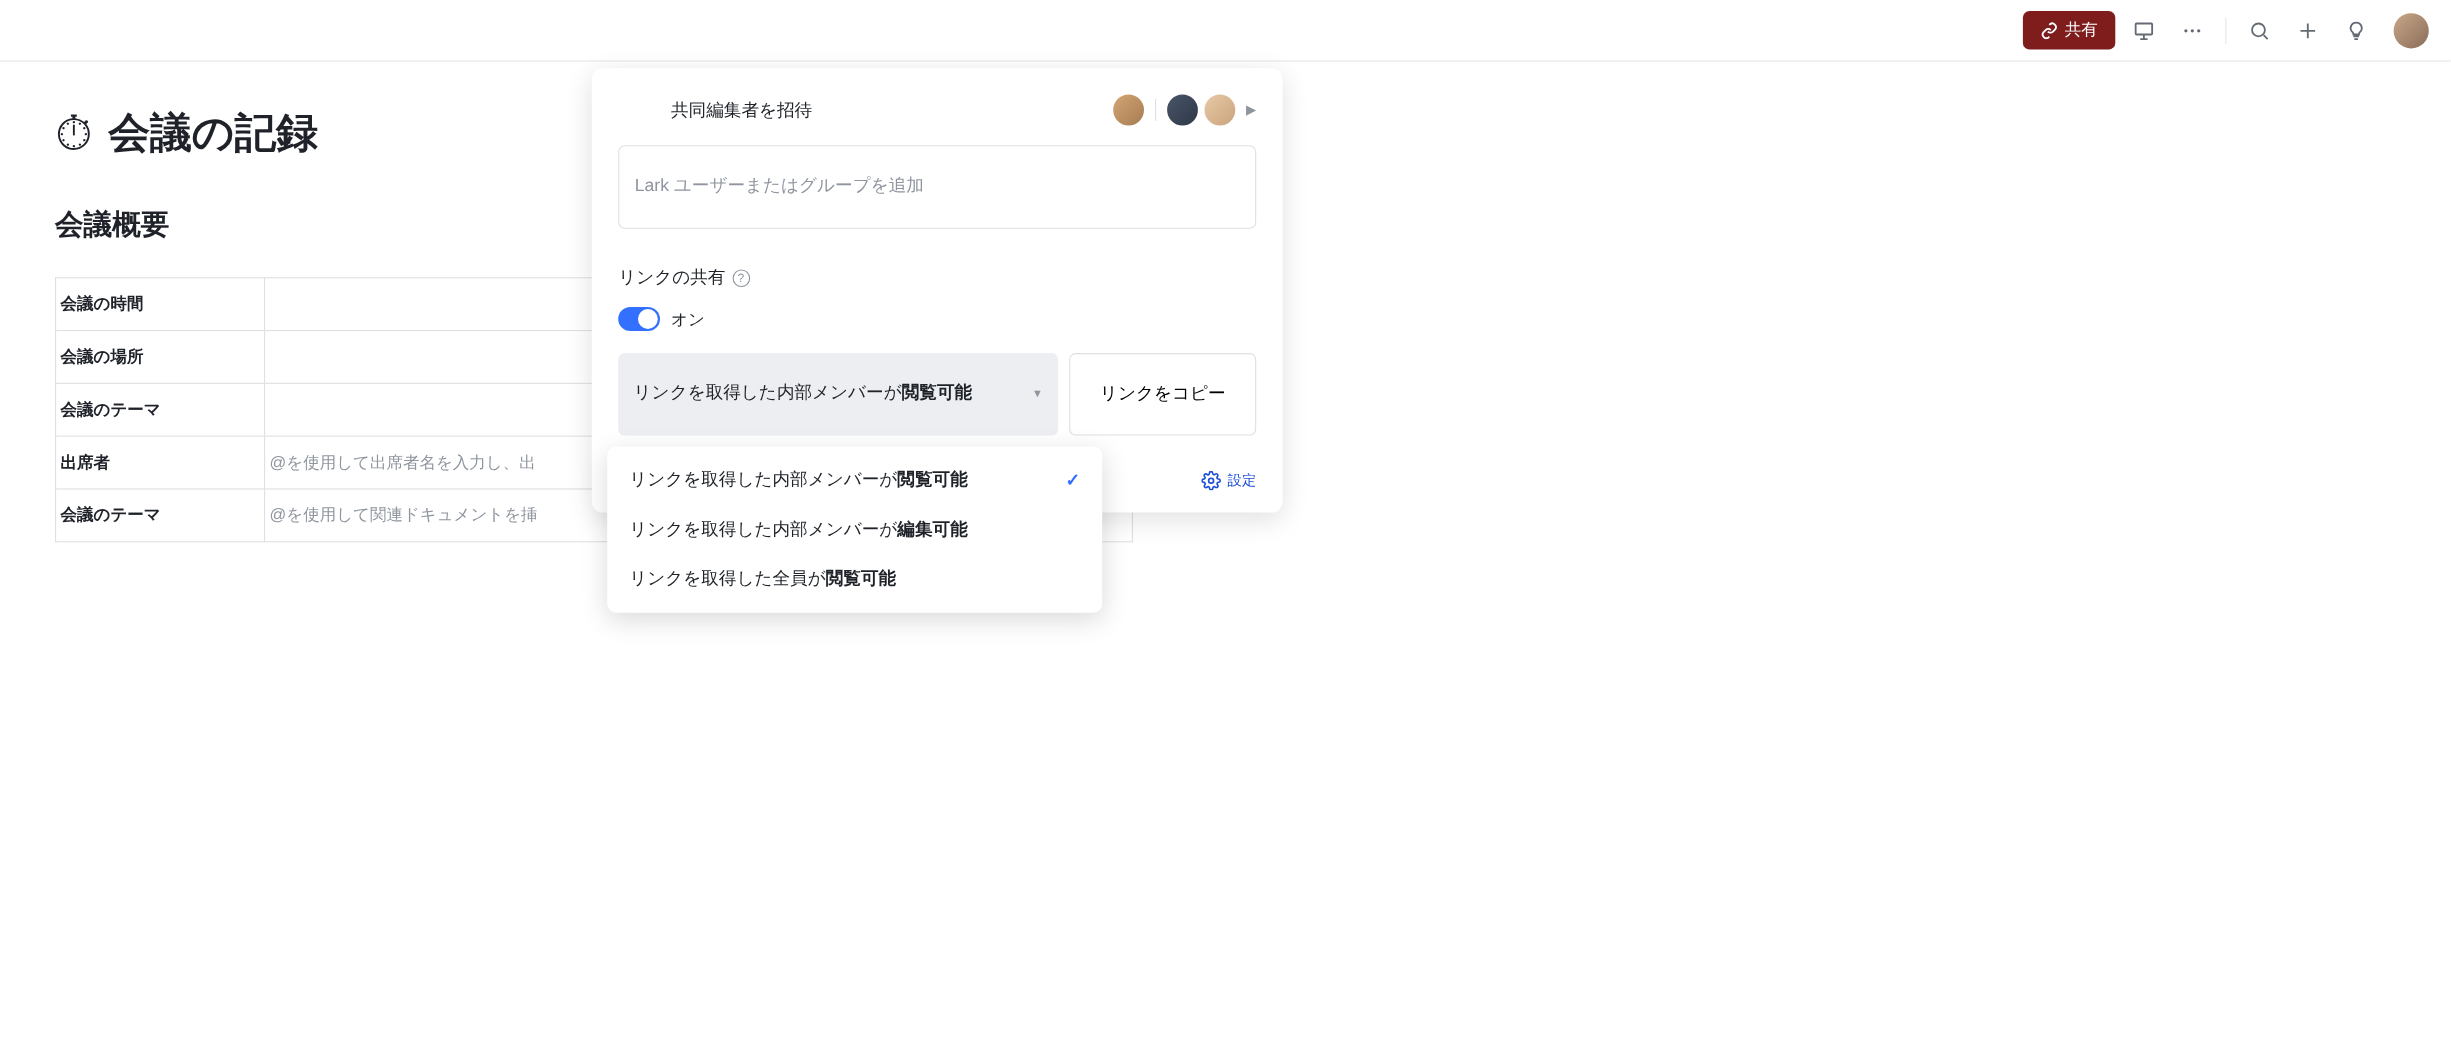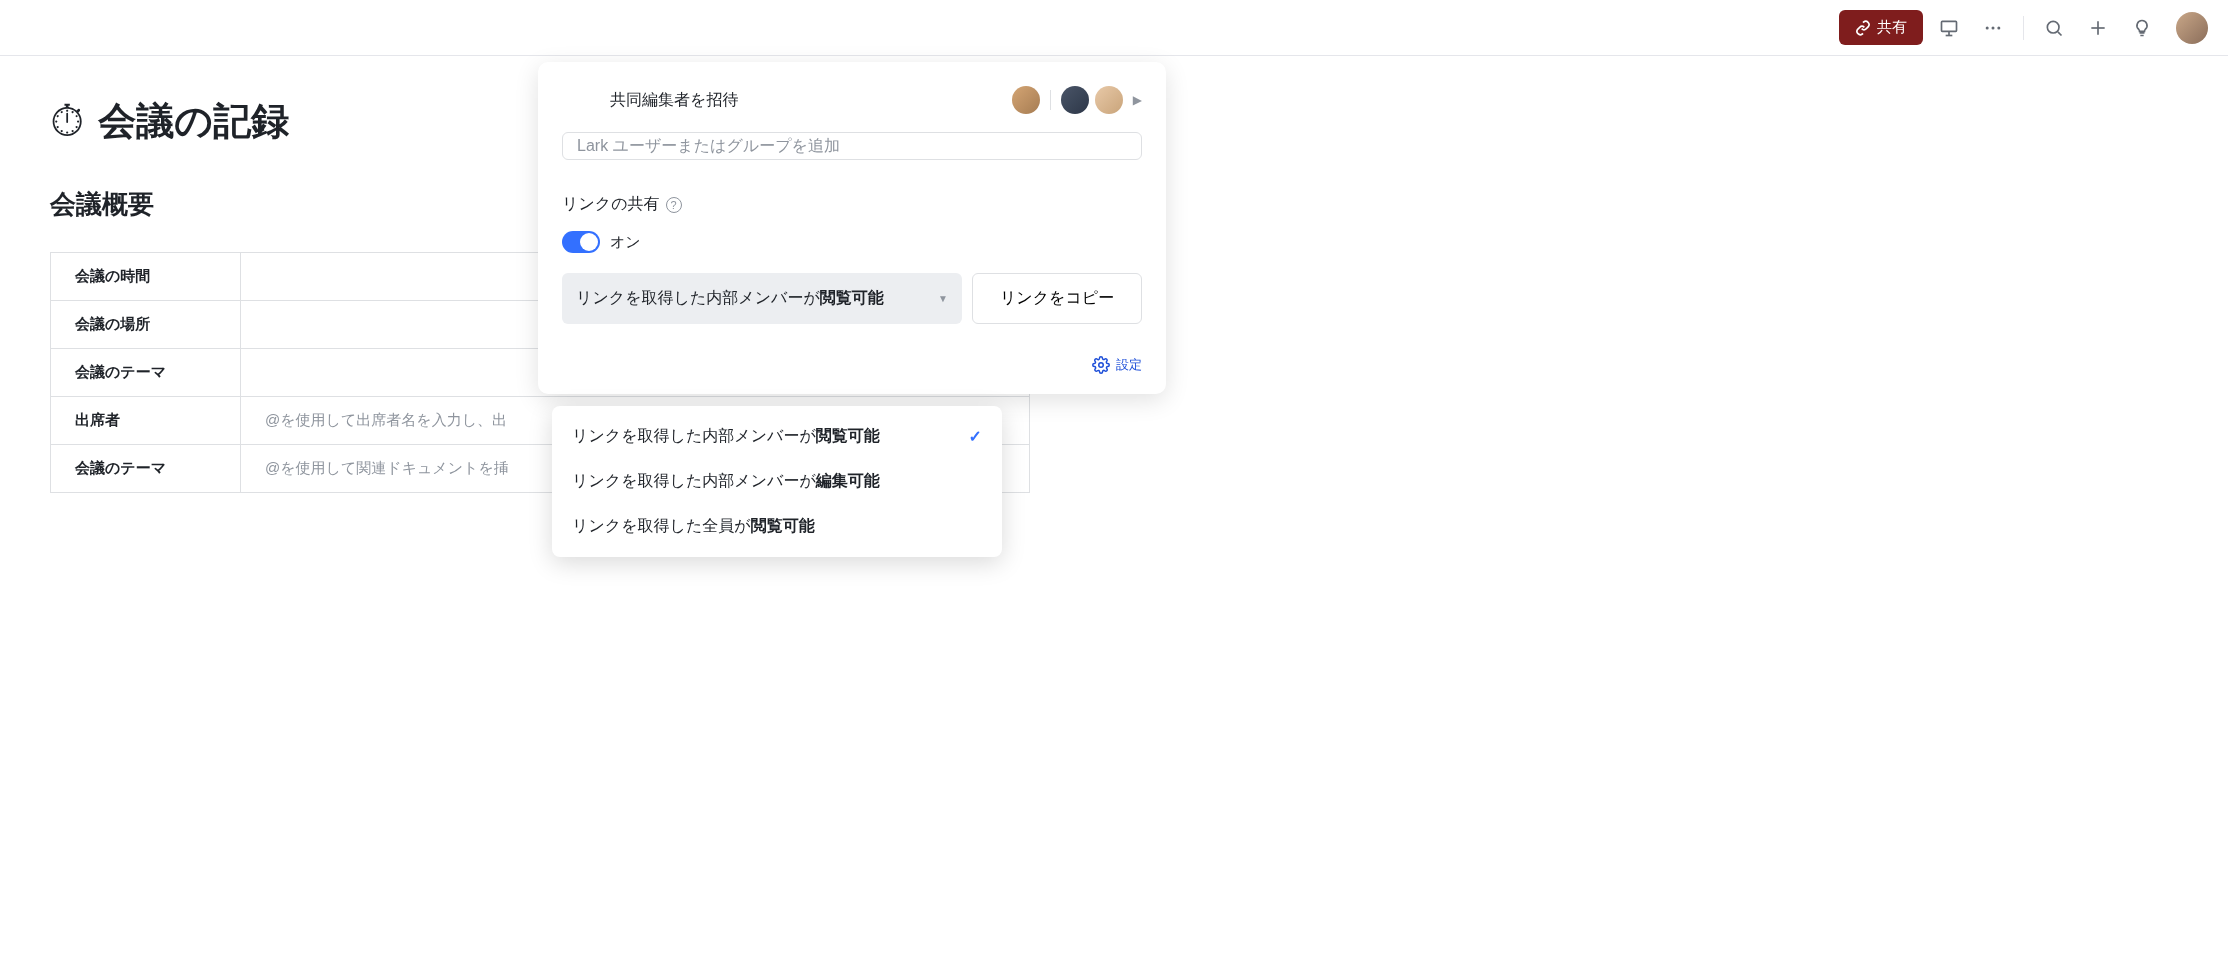--- a/index.html
+++ b/index.html
@@ -76,21 +76,21 @@
       font-size: 26px;
       font-weight: 600;
       margin-bottom: 30px;
     }
     .table {
       width: 100%;
       border-collapse: collapse;
     }
     .table td {
       border: 1px solid #dee0e3;
-      padding: 14px 24px;
+      padding: 14px 4px;
       font-size: 15px;
       vertical-align: middle;
     }
     .table td:first-child {
       width: 190px;
       font-weight: 600;
     }
     .placeholder-text {
       color: #8f959e;
     }
@@ -134,21 +134,21 @@
       background: #dee0e3;
       margin: 0 4px;
     }
     .chevron-right-small {
       color: #8f959e;
       font-size: 12px;
       margin-left: 4px;
     }
     .invite-input {
       width: 100%;
-      padding: 4px 14px;
+      padding: 28px 14px;
       border: 1px solid #dee0e3;
       border-radius: 6px;
       font-size: 16px;
       color: #1f2329;
     }
     .invite-input::placeholder { color: #8f959e; }
     .link-share-section {
       margin-top: 34px;
     }
     .link-share-label {
@@ -212,21 +212,21 @@
       padding: 10px 14px;
       font-size: 16px;
       cursor: pointer;
       text-align: left;
       color: #1f2329;
       line-height: 1.4;
     }
     .link-dropdown-btn .caret { color: #8f959e; font-size: 10px; }
     .copy-link-btn {
       width: 170px;
-      padding: 14px;
+      padding: 26px;
       border: 1px solid #dee0e3;
       background: #fff;
       border-radius: 6px;
       font-size: 16px;
       cursor: pointer;
     }
     .settings-row {
       display: flex;
       justify-content: flex-end;
       margin-top: 32px;

